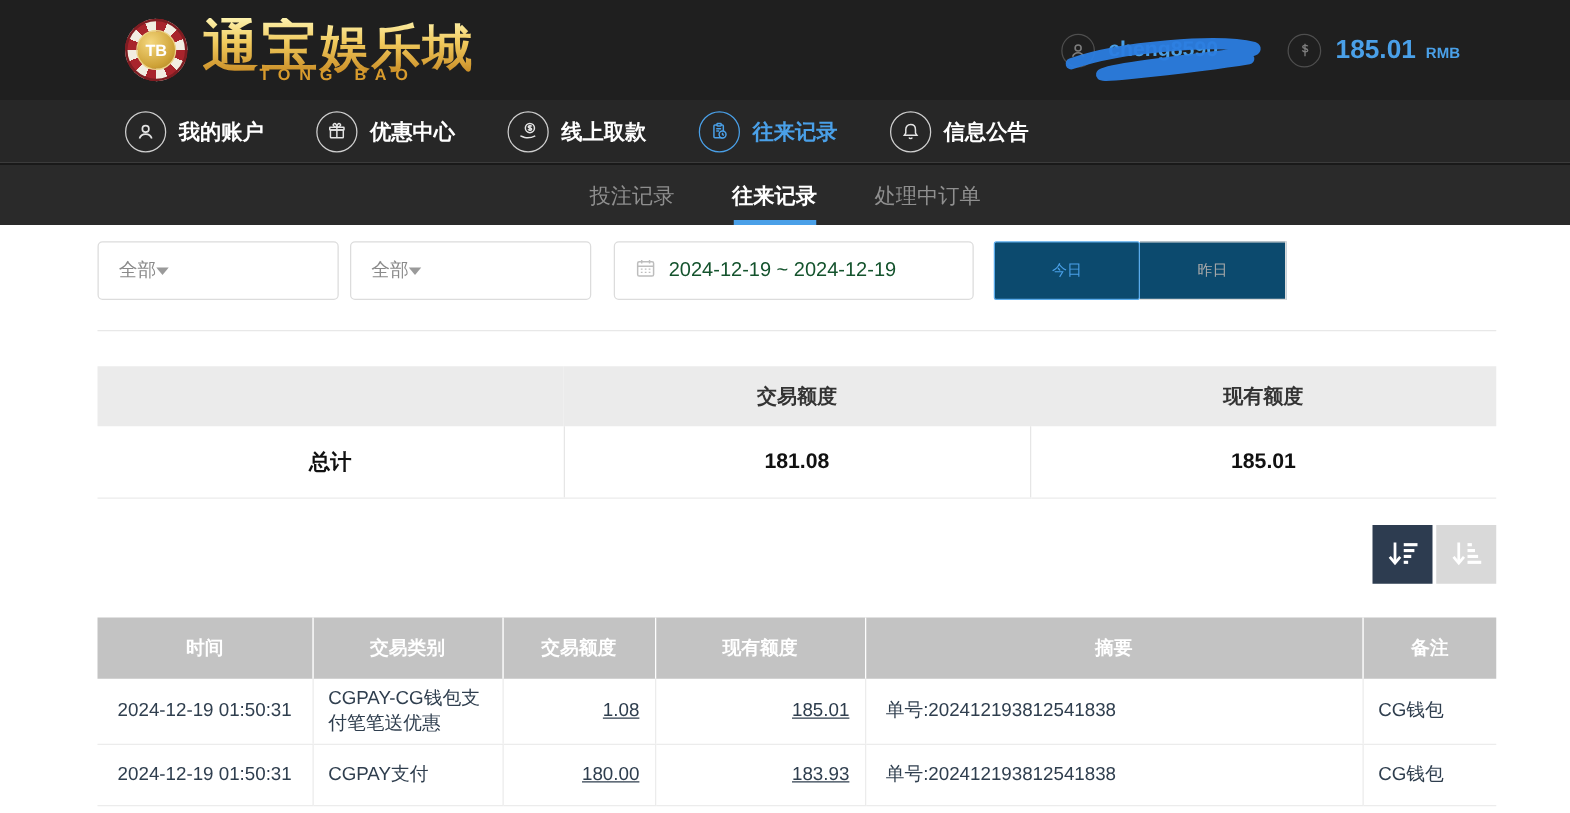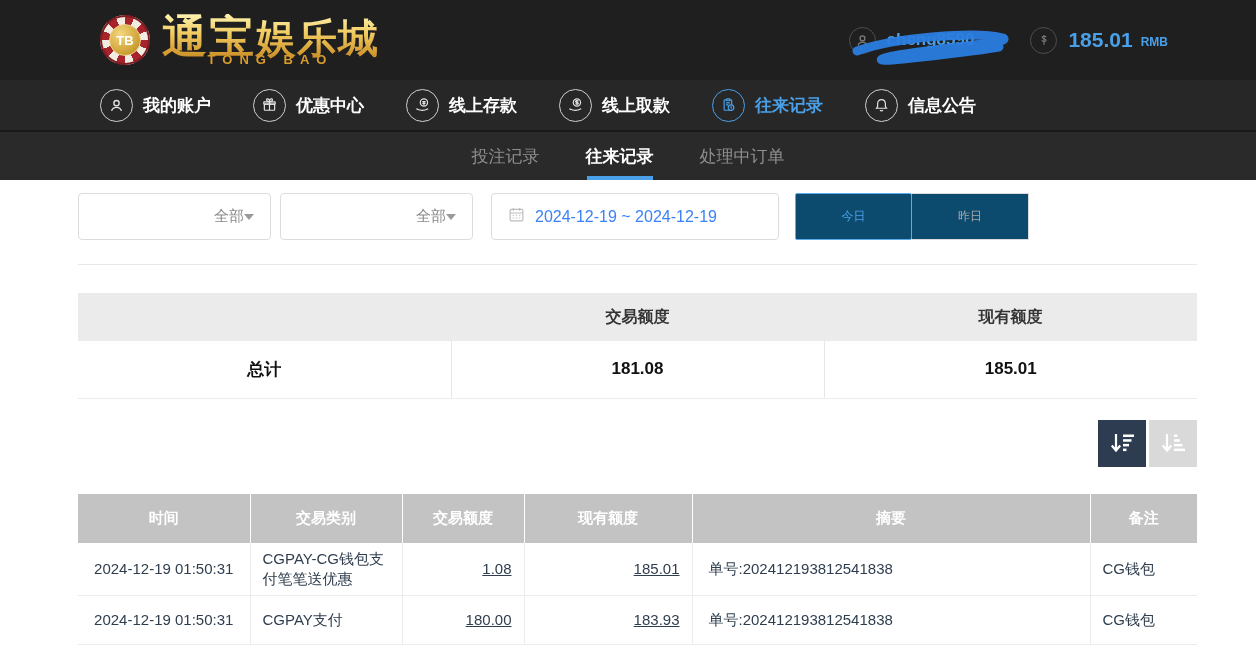--- a/index.html
+++ b/index.html
@@ -47,27 +47,27 @@
   .subtab { color: #8f8f8f; font-size: 17px; display: flex; align-items: center; position: relative; cursor: pointer; }
   .subtab.active { color: #fff; font-weight: bold; }
   .subtab.active::after { content: ""; position: absolute; bottom: 0; left: 50%; transform: translateX(-50%);
     width: 66px; height: 4px; background: #4aa0e8; }
 
   
   .content { width: 1119px; margin-left: 78px; }
 
   .filter-row { margin-top: 13px; display: flex; align-items: center; }
   .select { width: 193px; height: 47px; border: 1px solid #dcdcdc; border-radius: 4px; background: #fff;
-    display: flex; align-items: center; justify-content: flex-end; padding: 0 16px;
+    display: flex; align-items: center; justify-content: flex-start; padding: 0 16px;
     color: #8a8a8a; font-size: 15px; cursor: pointer; }
   .select + .select { margin-left: 9px; }
   .tri { width: 0; height: 0; border-left: 5px solid transparent; border-right: 5px solid transparent;
     border-top: 6px solid #9a9a9a; }
   .daterange { margin-left: 18px; width: 288px; height: 47px; border: 1px solid #dcdcdc; border-radius: 4px;
-    display: flex; align-items: center; gap: 10px; padding: 0 16px; color: #3b82f6; font-size: 16px; cursor: pointer; }
+    display: flex; align-items: center; gap: 10px; padding: 0 16px; color: #14532d; font-size: 16px; cursor: pointer; }
   .qgroup { margin-left: 16px; display: flex; }
   .qbtn { width: 117px; height: 47px; display: flex; align-items: center; justify-content: center;
     font-size: 12px; background: #0c4a6e; cursor: pointer; }
   .qbtn.today { border: 1px solid #5aabec; color: #4aa0e8; border-radius: 2px; }
   .qbtn.yesterday { border-top: 1px solid #dcdcdc; border-bottom: 1px solid #dcdcdc; border-right: 1px solid #dcdcdc; color: #a9a9a9; }
   .qbtn.last7 { border-top: 1px solid #dcdcdc; border-bottom: 1px solid #dcdcdc; border-right: 1px solid #dcdcdc;
     color: #a9a9a9; border-radius: 0 2px 2px 0; }
   .search-btn { margin-left: 13px; width: 100px; height: 47px; background: #5aabec; color: #fff;
     font-size: 17px; border: none; border-radius: 4px; display: flex; align-items: center; justify-content: center; cursor: pointer; }
 
@@ -154,30 +154,20 @@
         <path d="M12 7.4V18"></path>
         <path d="M12 7.4c-3.8 0-4.7-3.2-2.7-3.7 1.7-.4 2.7 1.7 2.7 3.7zm0 0c3.8 0 4.7-3.2 2.7-3.7-1.7-.4-2.7 1.7-2.7 3.7z"></path>
       </svg>
     </span>
     <span>优惠中心</span>
   </div>
   <div class="nav-item">
     <span class="nav-circle">
       <svg width="19" height="19" viewBox="0 0 24 24" fill="none" stroke="currentColor" stroke-width="1.5">
         <circle cx="13.8" cy="8.2" r="4.6"></circle>
-        <path d="M11.8 7h4M11.8 9.4h4M13.8 7v4.6"></path>
-        <path d="M4.2 16.2c2 .2 3.2 1.6 6 1.8 2.6.2 6-.4 9-2"></path>
-      </svg>
-    </span>
-    <span>线上存款</span>
-  </div>
-  <div class="nav-item">
-    <span class="nav-circle">
-      <svg width="19" height="19" viewBox="0 0 24 24" fill="none" stroke="currentColor" stroke-width="1.5">
-        <circle cx="13.8" cy="8.2" r="4.6"></circle>
         <path d="M13.8 5.6v5.2"></path>
         <path d="M15.6 6.6c-.4-.9-3.4-1-3.5.3-.1 1.4 3.6 1 3.5 2.5-.1 1.3-3.2 1.2-3.6 0"></path>
         <path d="M4.2 16.2c2 .2 3.2 1.6 6 1.8 2.6.2 6-.4 9-2"></path>
       </svg>
     </span>
     <span>线上取款</span>
   </div>
   <div class="nav-item active">
     <span class="nav-circle">
       <svg width="19" height="19" viewBox="0 0 24 24" fill="none" stroke="currentColor" stroke-width="1.5">

